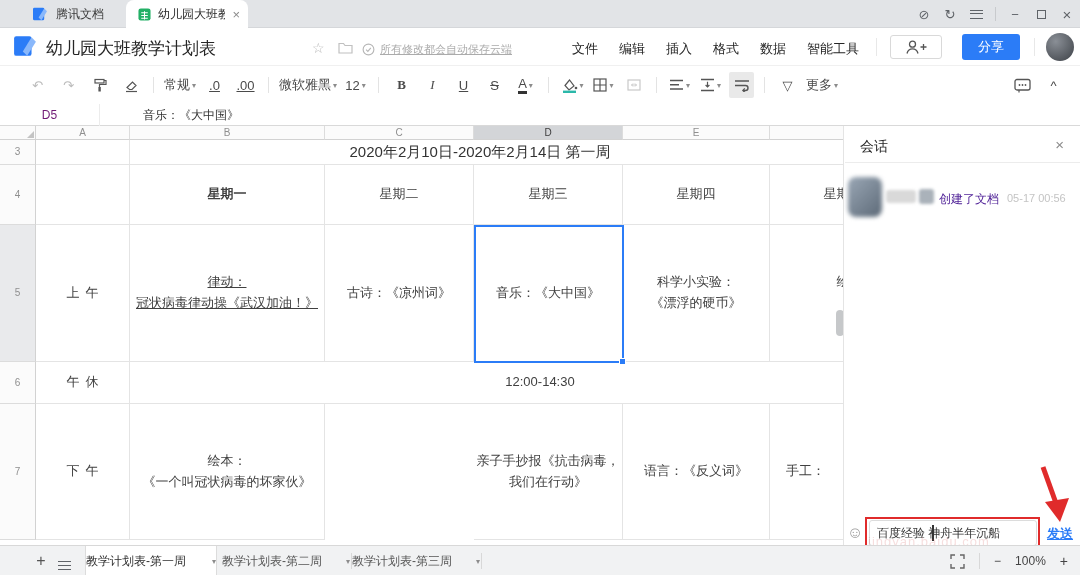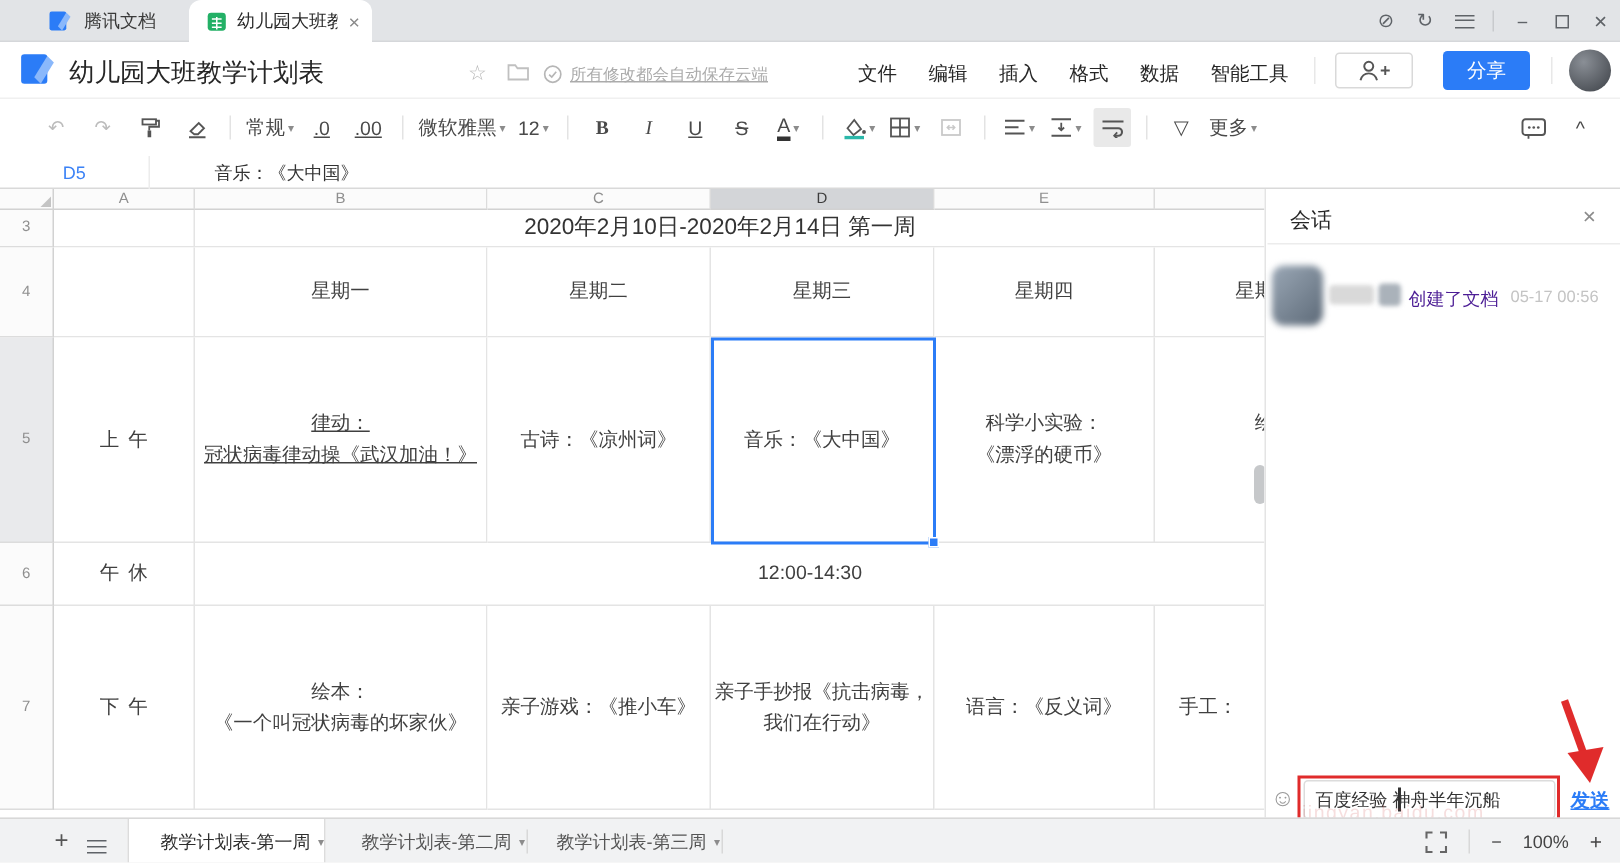--- a/index.html
+++ b/index.html
@@ -41,21 +41,21 @@
   .tsep{width:1px;height:16px;background:#e3e3e3;margin:0 7px;}
   .caret{font-size:8px;color:#8c8c8c;}
   .bold{font-weight:bold;font-family:"Liberation Serif",serif;}
   .ital{font-style:italic;font-family:"Liberation Serif",serif;}
   .undl{text-decoration:underline;}
   .strk{text-decoration:line-through;}
   .fontA{display:inline-block;line-height:1;border-bottom:3px solid #333;padding-bottom:1px;font-size:13px;}
 
   
   .formulabar{position:absolute;left:0;top:104px;width:1080px;height:22px;background:#fff;border-bottom:1px solid #d9d9d9;font-size:12px;}
-  .cellref{position:absolute;left:0;top:0;width:100px;height:22px;display:flex;align-items:center;justify-content:center;color:#3b82f6;border-right:1px solid #ececec;}
+  .cellref{position:absolute;left:0;top:0;width:100px;height:22px;display:flex;align-items:center;justify-content:center;color:#701a75;border-right:1px solid #ececec;}
   .fvalue{position:absolute;left:143px;top:3px;color:#333;}
 
   
   .sheetwrap{position:absolute;left:0;top:126px;width:843px;height:419px;overflow:hidden;background:#fff;}
   .grid{position:absolute;left:0;top:0;width:917px;display:grid;
     grid-template-columns:36px 94px 195px 149px 149px 147px 147px;
     grid-template-rows:14px 25px 60px 137px 42px 136px;}
   .cell{display:flex;align-items:center;justify-content:center;border-right:1px solid #e4e4e4;border-bottom:1px solid #e4e4e4;font-size:13px;color:#404040;white-space:pre-line;text-align:center;line-height:1.6;background:#fff;}
   .hcell{background:#fbfbfb;color:#8f8f8f;font-size:10px;border-right:1px solid #dcdcdc;border-bottom:1px solid #d2d2d2;}
   .hcell.sel{background:#d3d5d8;color:#3c3c3c;}
@@ -88,21 +88,21 @@
 
   
   .annobox{position:absolute;left:865px;top:517px;width:175px;height:31px;border:2px solid #e02b2b;pointer-events:none;}
   .annoarrow{position:absolute;left:1030px;top:464px;pointer-events:none;}
   .watermark{position:absolute;left:868px;top:534px;font-size:13px;color:rgba(205,70,70,0.18);letter-spacing:1px;pointer-events:none;}
 
   
   .statusbar{position:absolute;left:0;top:545px;width:1080px;height:30px;background:#f1f2f3;border-top:1px solid #d8d8d8;}
   .addsheet{position:absolute;left:30px;top:4px;width:22px;height:22px;display:flex;align-items:center;justify-content:center;color:#555;font-size:16px;}
   .sheetlist{position:absolute;left:58px;top:10px;}
-  .stab{position:absolute;top:0;height:30px;display:flex;align-items:center;justify-content:flex-end;gap:5px;font-size:12px;color:#555;}
+  .stab{position:absolute;top:0;height:30px;display:flex;align-items:center;justify-content:space-between;gap:5px;font-size:12px;color:#555;}
   .stab.active{background:#fff;color:#2e2e2e;border-left:1px solid #dcdcdc;border-right:1px solid #dcdcdc;}
   .stab .caret{font-size:8px;}
   .stabsep{position:absolute;top:7px;width:1px;height:16px;background:#d8d8d8;}
   .zoomctl{position:absolute;right:12px;top:0;height:30px;display:flex;align-items:center;gap:14px;font-size:12px;color:#444;}
 </style>
 </head>
 <body>
 
 <div class="screen">
 
@@ -294,21 +294,21 @@
       <div class="cell rhead" style="grid-column:1;grid-row:2;">3</div>
       <div class="cell rhead" style="grid-column:1;grid-row:3;">4</div>
       <div class="cell rhead sel" style="grid-column:1;grid-row:4;">5</div>
       <div class="cell rhead" style="grid-column:1;grid-row:5;">6</div>
       <div class="cell rhead" style="grid-column:1;grid-row:6;">7</div>
 
       <div class="cell" style="grid-column:2;grid-row:2;"></div>
       <div class="cell titlecell" style="grid-column:3/8;grid-row:2;">2020年2月10日-2020年2月14日      第一周</div>
 
       <div class="cell" style="grid-column:2;grid-row:3;"></div>
-      <div class="cell" style="grid-column:3;grid-row:3;">星期一</div>
+      <div class="cell" style="grid-column:3;grid-row:3;font-weight:bold;">星期一</div>
       <div class="cell" style="grid-column:4;grid-row:3;">星期二</div>
       <div class="cell" style="grid-column:5;grid-row:3;">星期三</div>
       <div class="cell" style="grid-column:6;grid-row:3;">星期四</div>
       <div class="cell" style="grid-column:7;grid-row:3;">星期五</div>
 
       <div class="cell acol" style="grid-column:2;grid-row:4;">上午</div>
       <div class="cell" style="grid-column:3;grid-row:4;text-decoration:underline;">律动：
 冠状病毒律动操《武汉加油！》</div>
       <div class="cell" style="grid-column:4;grid-row:4;">古诗：《凉州词》</div>
       <div class="cell" style="grid-column:5;grid-row:4;">音乐：《大中国》</div>
@@ -316,21 +316,20 @@
 《漂浮的硬币》</div>
       <div class="cell" style="grid-column:7;grid-row:4;">绘
 《</div>
 
       <div class="cell acol" style="grid-column:2;grid-row:5;">午休</div>
       <div class="cell timecell" style="grid-column:3/8;grid-row:5;">12:00-14:30</div>
 
       <div class="cell acol" style="grid-column:2;grid-row:6;">下午</div>
       <div class="cell" style="grid-column:3;grid-row:6;">绘本：
 《一个叫冠状病毒的坏家伙》</div>
-      <div class="cell" style="grid-column:4;grid-row:6;">亲子游戏：《推小车》</div>
       <div class="cell" style="grid-column:6;grid-row:6;">语言：《反义词》</div>
       <div class="cell" style="grid-column:5;grid-row:6;">亲子手抄报《抗击病毒，
 我们在行动》</div>
       <div class="cell f7cell" style="grid-column:7;grid-row:6;">手工：</div>
     </div>
     <div class="selbox">
         <div class="selhandle"></div>
       </div>
     <div class="vscroll"></div>
   </div>

